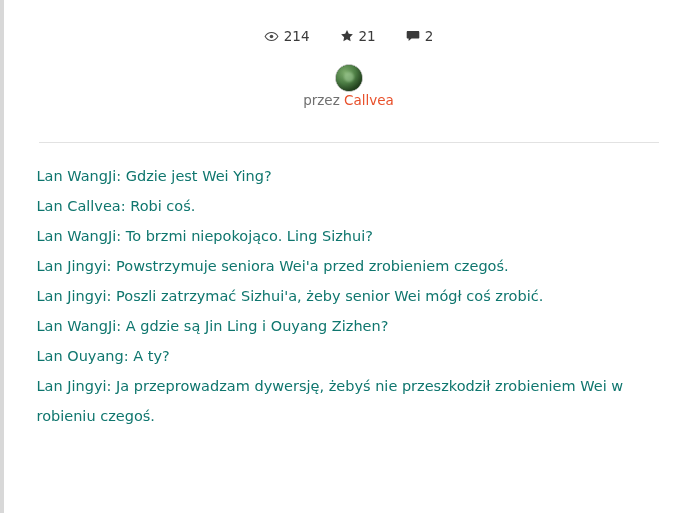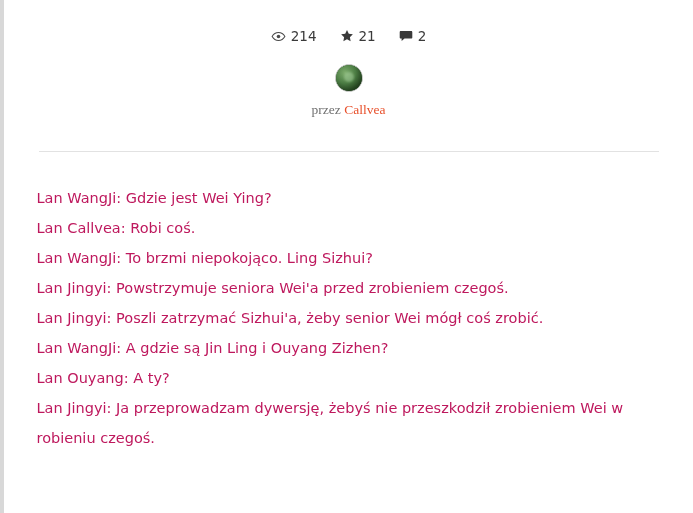--- a/index.html
+++ b/index.html
@@ -40,21 +40,21 @@
     font-weight: bold;
     color: #222222;
     letter-spacing: 0.5px;
     line-height: 34px;
   }
   .stats {
     margin-top: 10px;
     display: flex;
     justify-content: center;
     align-items: center;
-    gap: 23px;
+    gap: 30px;
     font-size: 13.5px;
     color: #4a4a4a;
   }
   .stat {
     display: inline-flex;
     align-items: center;
     gap: 5px;
     line-height: 16px;
   }
   .stat svg {
@@ -89,44 +89,42 @@
     position: absolute;
     left: 8px;
     top: 7px;
     width: 10px;
     height: 10px;
     border-radius: 50%;
     background: rgba(180, 220, 170, 0.45);
     filter: blur(1px);
   }
   .byline {
-    margin-top: 9px;
     font-size: 13.5px;
     color: #707070;
     line-height: 17px;
-    font-family: Liberation Serif, serif;
   }
   .byline .author-name {
     color: #e8502b;
     text-decoration: none;
   }
   .divider {
     margin: 33px auto 0 auto;
     width: 620px;
     height: 1px;
     background: #e2e2e2;
   }
   .content {
-    margin: 31px auto 0 auto;
+    margin: 18px auto 0 auto;
     width: 660px;
     padding-left: 18px;
     box-sizing: border-box;
     font-size: 14.5px;
     line-height: 30px;
-    color: #be185d;
+    color: #0f766e;
   }
   .content p {
     margin: 0;
     padding: 0;
   }
 </style>
 </head>
 <body>
 
 <div class="left-rule"></div>

